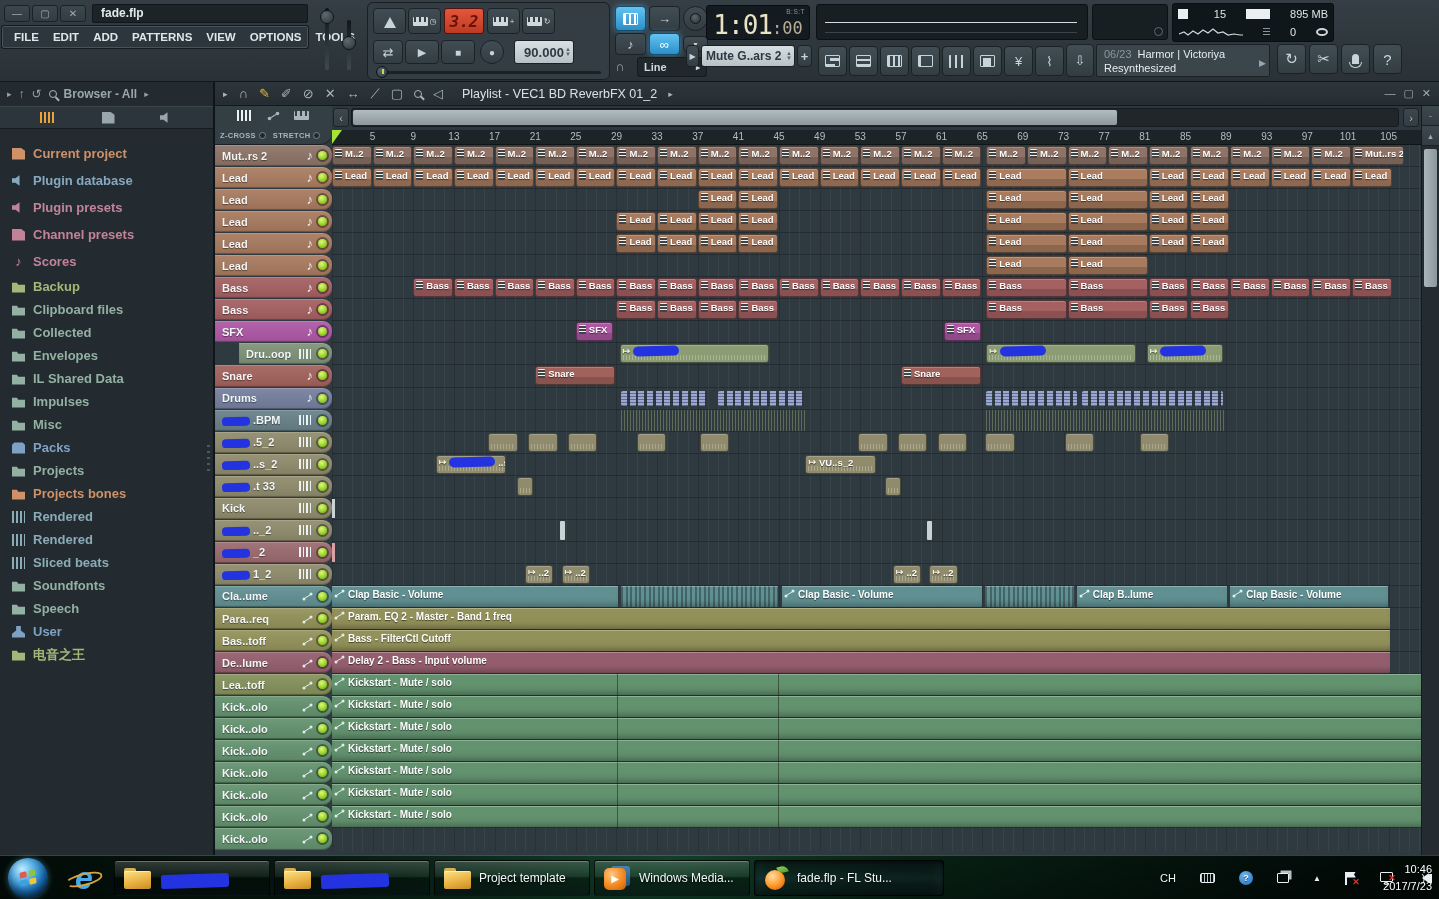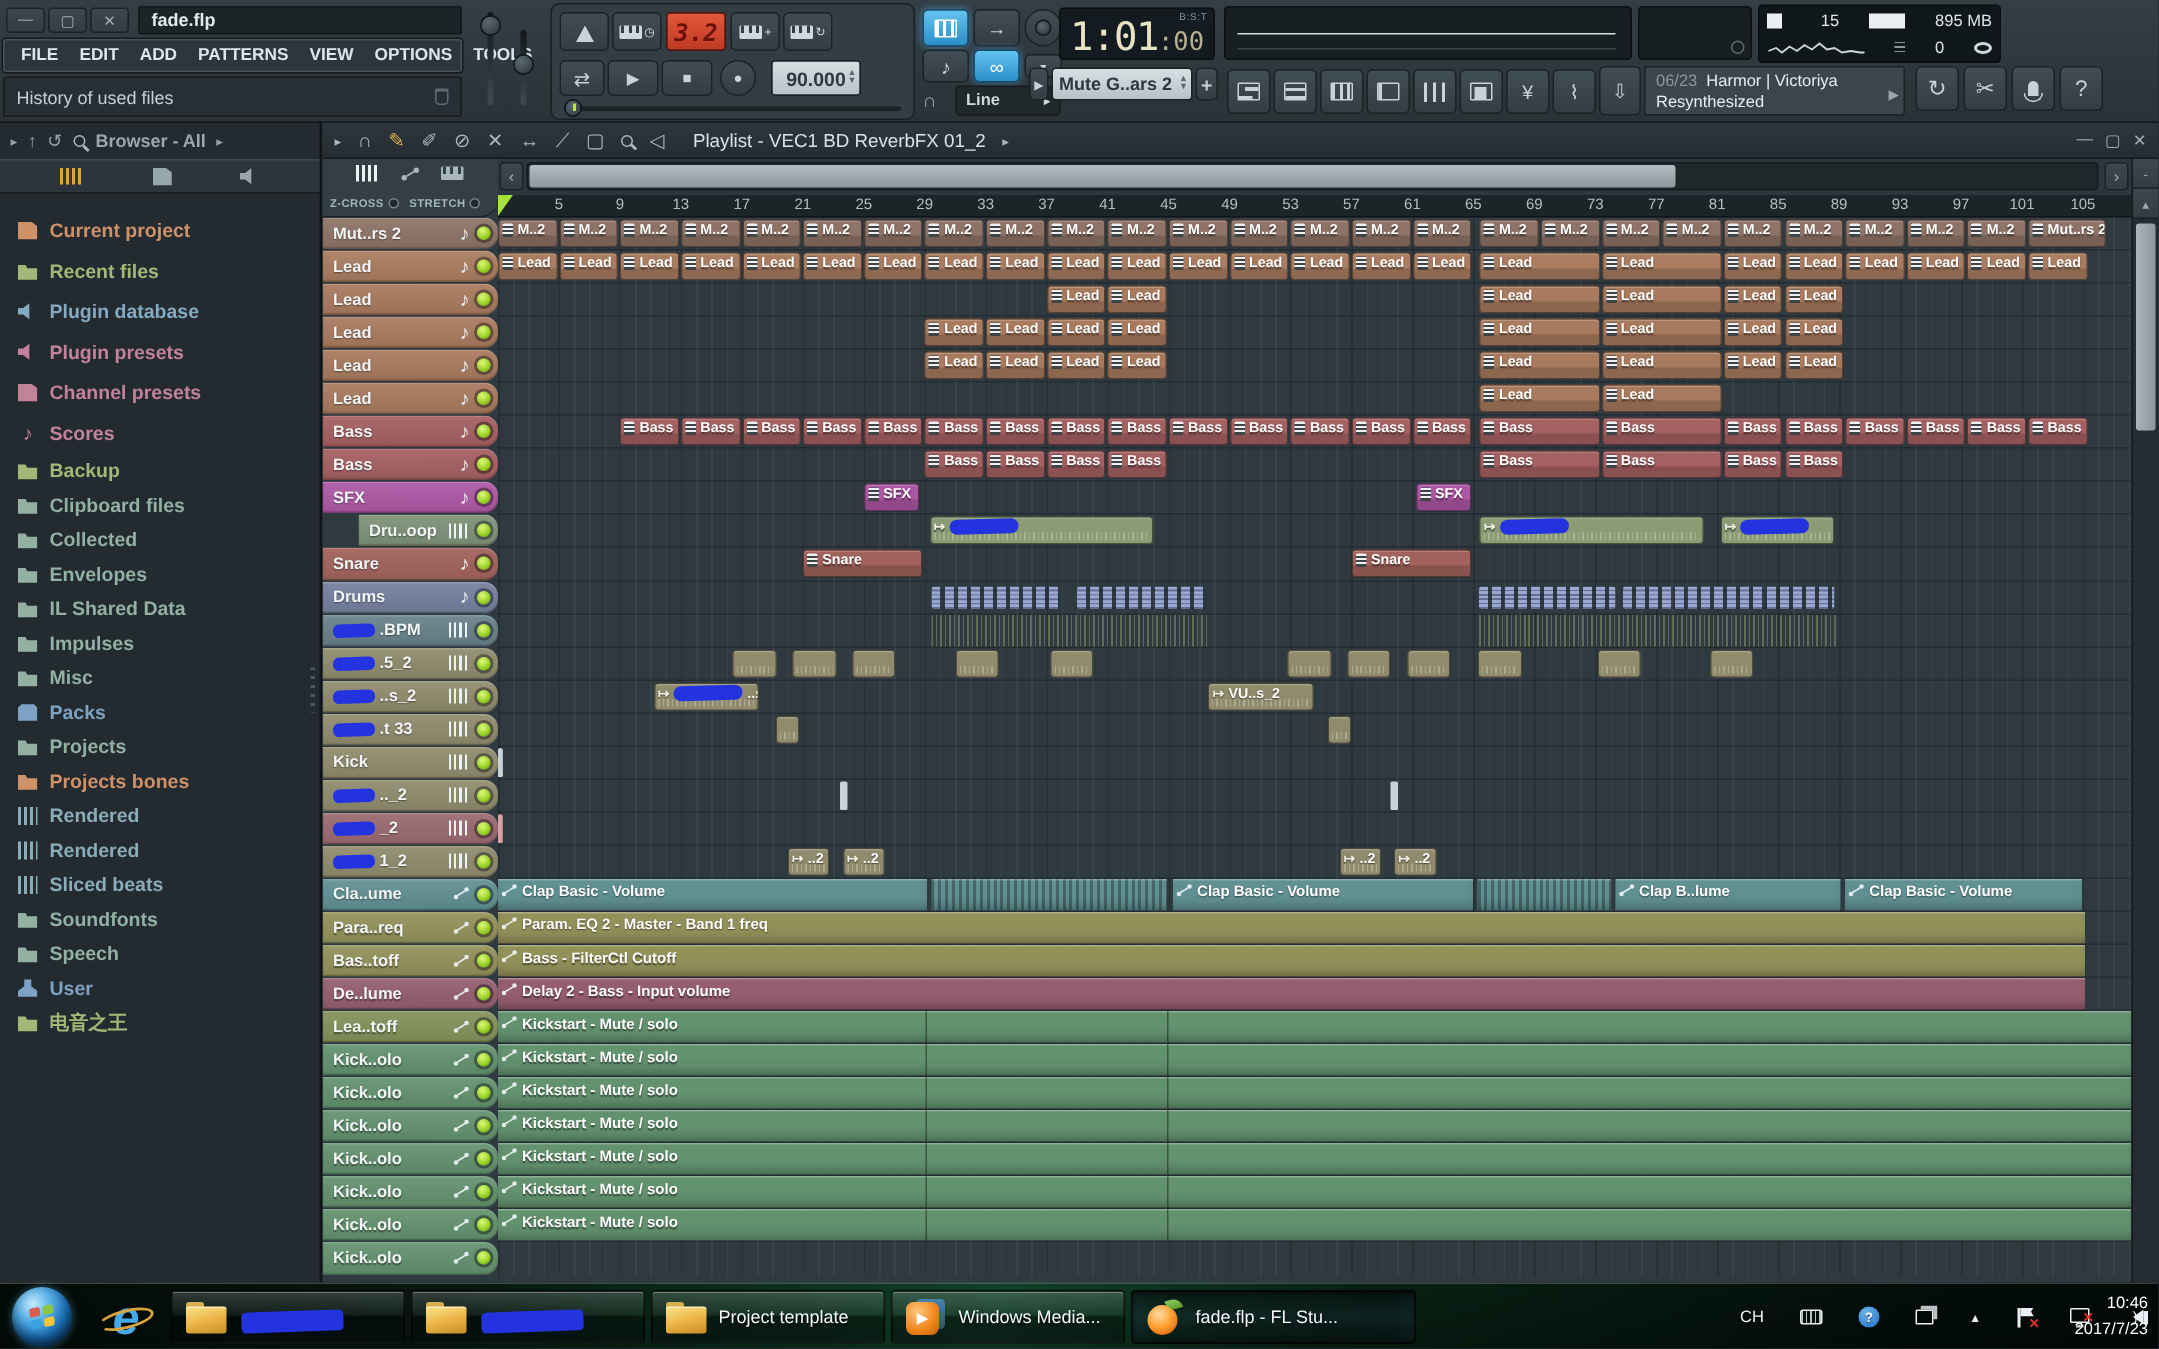--- a/index.html
+++ b/index.html
@@ -196,24 +196,20 @@
     <div class="menubar">
         <span class="mi">FILE</span>
         <span class="mi">EDIT</span>
         <span class="mi">ADD</span>
         <span class="mi">PATTERNS</span>
         <span class="mi">VIEW</span>
         <span class="mi">OPTIONS</span>
         <span class="mi">TOOLS</span>
         <span class="mi">?</span>
       </div>
-    <div class="history">
-      <span>History of used files</span>
-      <span class="trash"></span>
-    </div>
     <div class="sliders">
       <div class="vsl" style="left:12px;top:6px;bottom:10px">
           <span class="vknob" style="top:2px"></span>
         </div>
       <div class="vsl" style="left:34px;top:18px;bottom:10px">
           <span class="vknob" style="top:16px"></span>
         </div>
     </div>
 
     <div class="transport">
@@ -351,24 +347,20 @@
     </div>
     <div class="btabs">
       <span class="srcwave" style="background:repeating-linear-gradient(90deg,#e8a33c 0 2px,transparent 2px 4px)"></span>
       <span class="bic bic-page" style="color:#9aa6ad;margin:0"></span>
       <span class="bic bic-speaker" style="color:#9aa6ad;margin:0"></span>
     </div>
     <div class="blist">
         <div class="bitem tall" style="color: rgb(207, 145, 104);">
           <span class="bic bic-page"></span>
           <span class="blb">Current project</span>
-        </div>
-        <div class="bitem tall" style="color: rgb(163, 184, 120);">
-          <span class="bic bic-refolder"></span>
-          <span class="blb">Recent files</span>
         </div>
         <div class="bitem tall" style="color: rgb(134, 169, 194);">
           <span class="bic bic-speaker"></span>
           <span class="blb">Plugin database</span>
         </div>
         <div class="bitem tall" style="color: rgb(194, 131, 153);">
           <span class="bic bic-speaker"></span>
           <span class="blb">Plugin presets</span>
         </div>
         <div class="bitem tall" style="color: rgb(194, 131, 153);">

